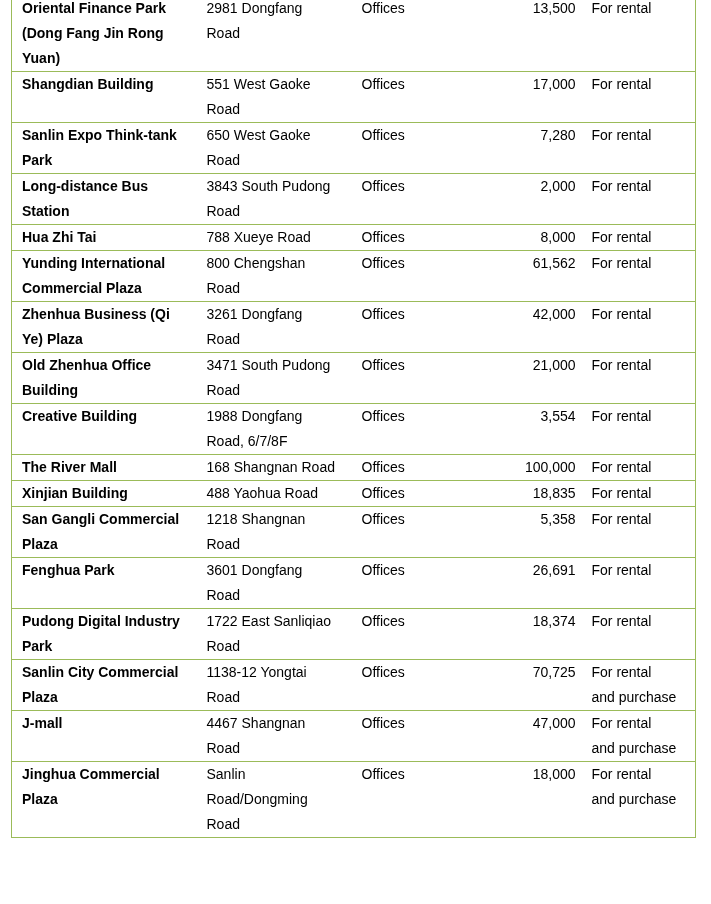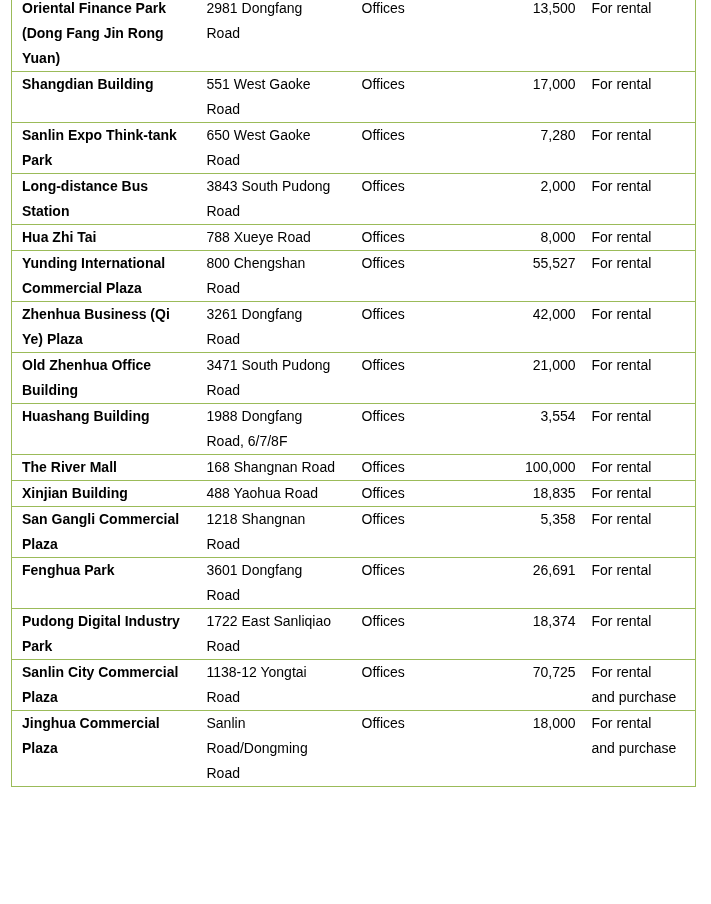--- a/index.html
+++ b/index.html
@@ -103,21 +103,21 @@
           <td class="col-type">Offices</td>
           <td class="col-area">8,000</td>
           <td class="col-status">For rental</td>
         </tr>
         <tr>
           <td class="col-name">Yunding International
 Commercial Plaza</td>
           <td class="col-address">800 Chengshan
 Road</td>
           <td class="col-type">Offices</td>
-          <td class="col-area">55,527</td>
+          <td class="col-area">61,562</td>
           <td class="col-status">For rental</td>
         </tr>
         <tr>
           <td class="col-name">Zhenhua Business (Qi
 Ye) Plaza</td>
           <td class="col-address">3261 Dongfang
 Road</td>
           <td class="col-type">Offices</td>
           <td class="col-area">42,000</td>
           <td class="col-status">For rental</td>
@@ -125,21 +125,21 @@
         <tr>
           <td class="col-name">Old Zhenhua Office
 Building</td>
           <td class="col-address">3471 South Pudong
 Road</td>
           <td class="col-type">Offices</td>
           <td class="col-area">21,000</td>
           <td class="col-status">For rental</td>
         </tr>
         <tr>
-          <td class="col-name">Huashang Building</td>
+          <td class="col-name">Creative Building</td>
           <td class="col-address">1988 Dongfang
 Road, 6/7/8F</td>
           <td class="col-type">Offices</td>
           <td class="col-area">3,554</td>
           <td class="col-status">For rental</td>
         </tr>
         <tr>
           <td class="col-name">The River Mall</td>
           <td class="col-address">168 Shangnan Road</td>
           <td class="col-type">Offices</td>
@@ -179,20 +179,29 @@
           <td class="col-area">18,374</td>
           <td class="col-status">For rental</td>
         </tr>
         <tr>
           <td class="col-name">Sanlin City Commercial
 Plaza</td>
           <td class="col-address">1138-12 Yongtai
 Road</td>
           <td class="col-type">Offices</td>
           <td class="col-area">70,725</td>
+          <td class="col-status">For rental
+and purchase</td>
+        </tr>
+        <tr>
+          <td class="col-name">J-mall</td>
+          <td class="col-address">4467 Shangnan
+Road</td>
+          <td class="col-type">Offices</td>
+          <td class="col-area">47,000</td>
           <td class="col-status">For rental
 and purchase</td>
         </tr>
         <tr>
           <td class="col-name">Jinghua Commercial
 Plaza</td>
           <td class="col-address">Sanlin
 Road/Dongming
 Road</td>
           <td class="col-type">Offices</td>

